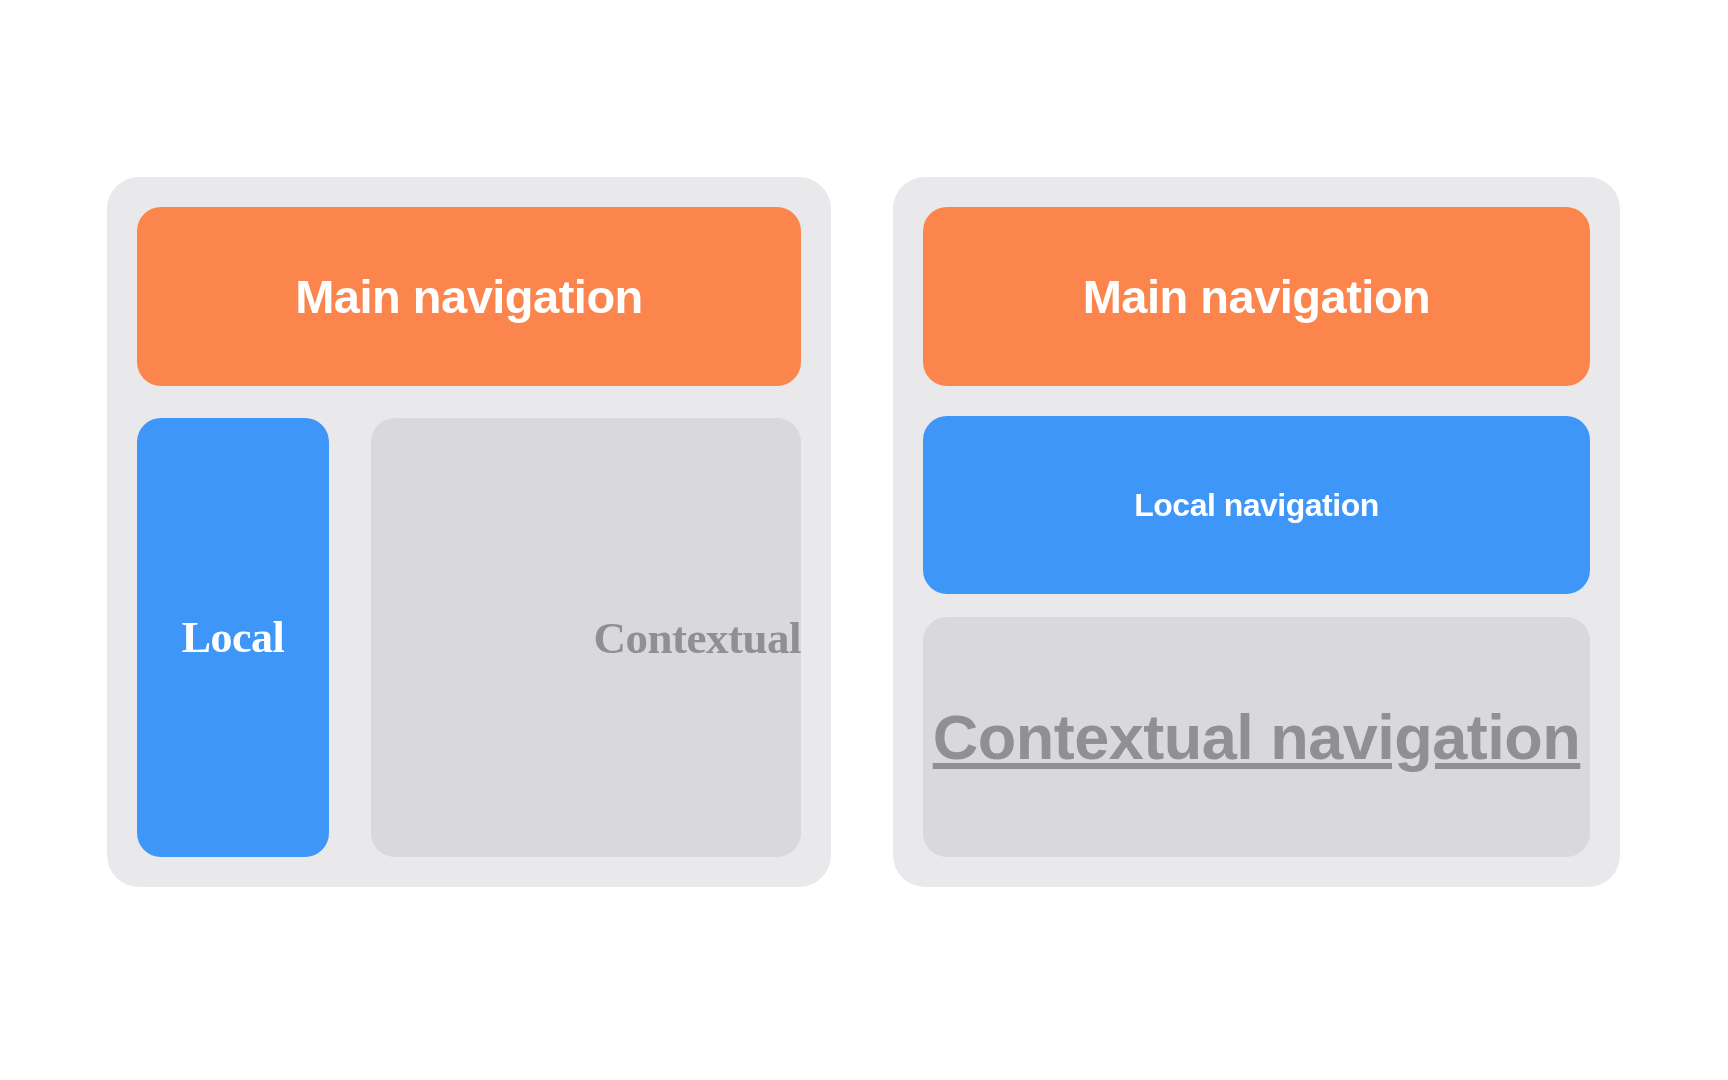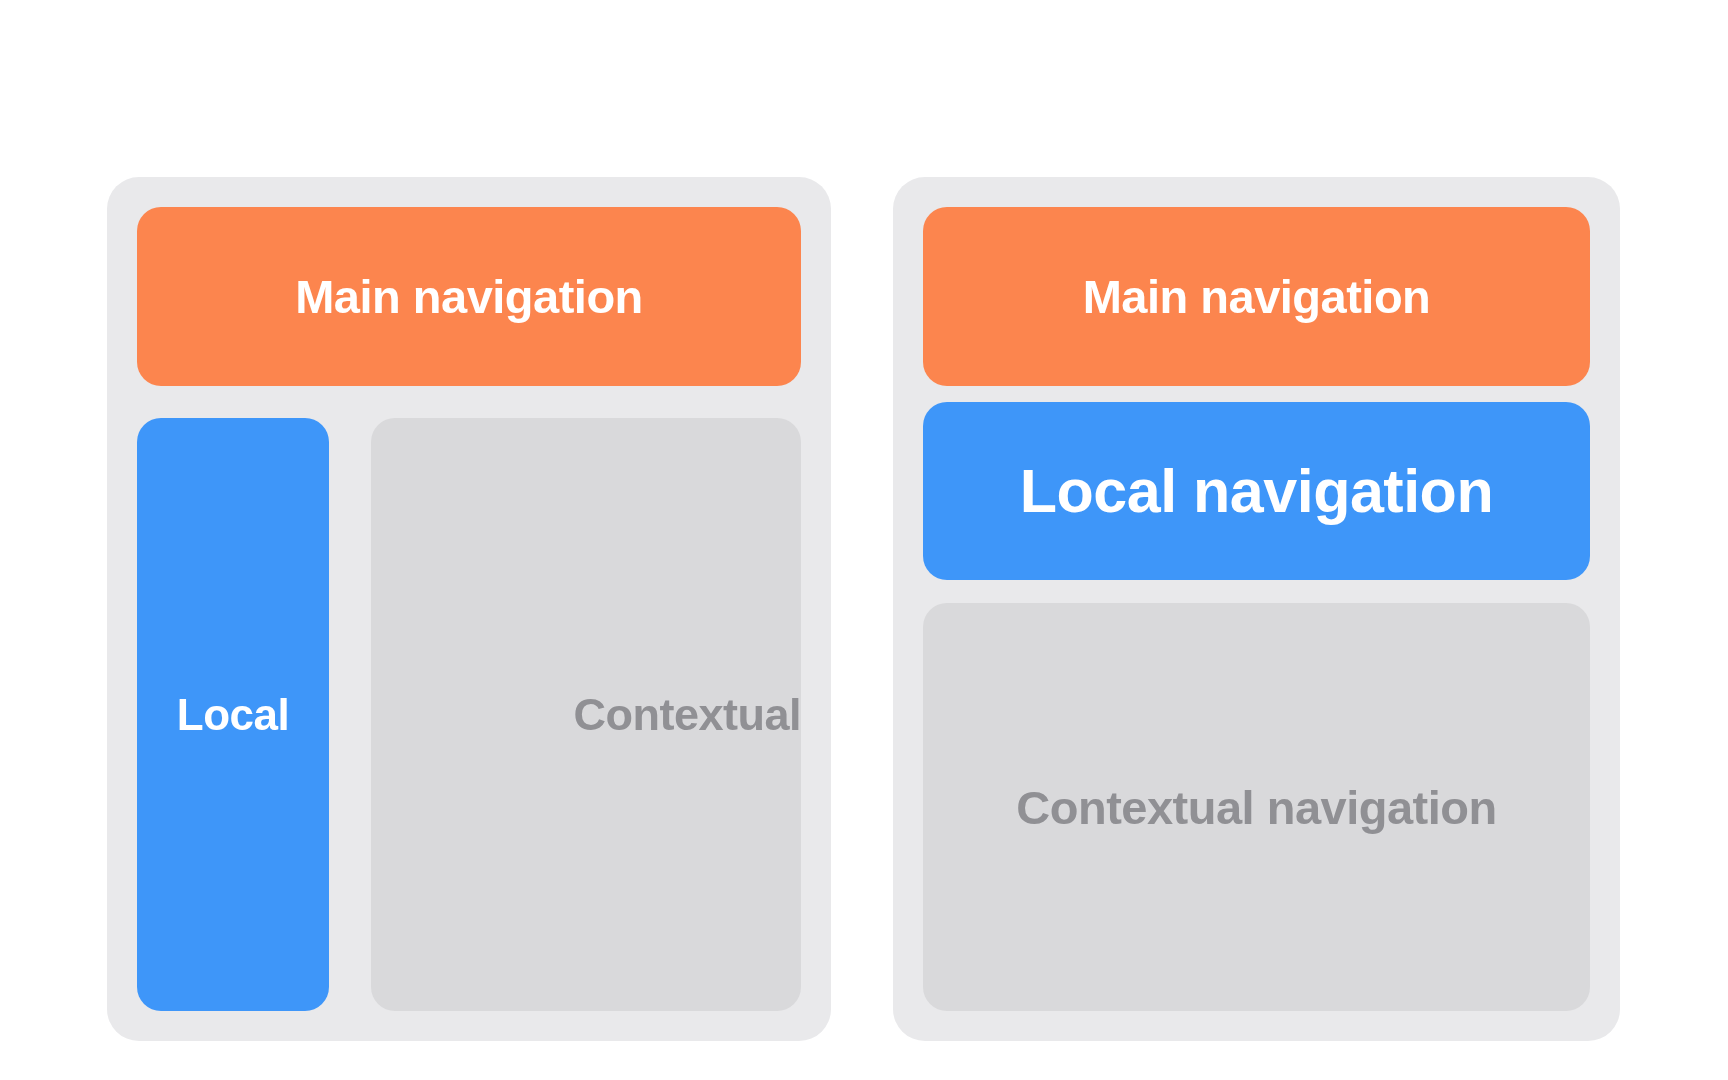--- a/index.html
+++ b/index.html
@@ -20,21 +20,21 @@
     --text-muted: #909094;
   }
   .canvas {
     position: relative;
     width: 1728px;
     height: 1080px;
   }
   .panel {
     position: absolute;
     top: 177px;
-    height: 864px;
+    height: 710px;
     background: var(--panel-bg);
     border-radius: 32px;
     padding: 30px;
     box-sizing: border-box;
     display: flex;
     flex-direction: column;
   }
   .panel-left  { left: 107px; width: 724px; }
   .panel-right { left: 893px; width: 727px; }
   .box {
@@ -52,49 +52,51 @@
     height: 179px;
     flex: none;
     font-size: 47px;
   }
   .side-row {
     display: flex;
     gap: 42px;
     margin-top: 32px;
     flex: 1;
     min-height: 0;
+    font-family: Liberation Serif, serif;
   }
   .local-vertical {
     background: var(--local-nav);
     color: var(--text-on-color);
     width: 192px;
     flex: none;
     font-size: 44px;
   }
   .contextual-fill {
     background: var(--contextual-nav);
     color: var(--text-muted);
     flex: 1;
     font-size: 45px;
     justify-content: flex-end;
   }
   .local-bar {
     background: var(--local-nav);
     color: var(--text-on-color);
     height: 178px;
     flex: none;
-    margin-top: 16px;
-    font-size: 61px;
+    margin-top: 30px;
+    font-size: 32px;
   }
   .contextual-bar {
     background: var(--contextual-nav);
     color: var(--text-muted);
     flex: 1;
     margin-top: 23px;
-    font-size: 47px;
+    font-size: 63px;
+    text-decoration: underline;
   }
 </style>
 </head>
 <body>
 
 <div class="canvas">
 
   <div class="panel panel-left">
     <div class="box main-nav">
       <span>Main navigation</span>

